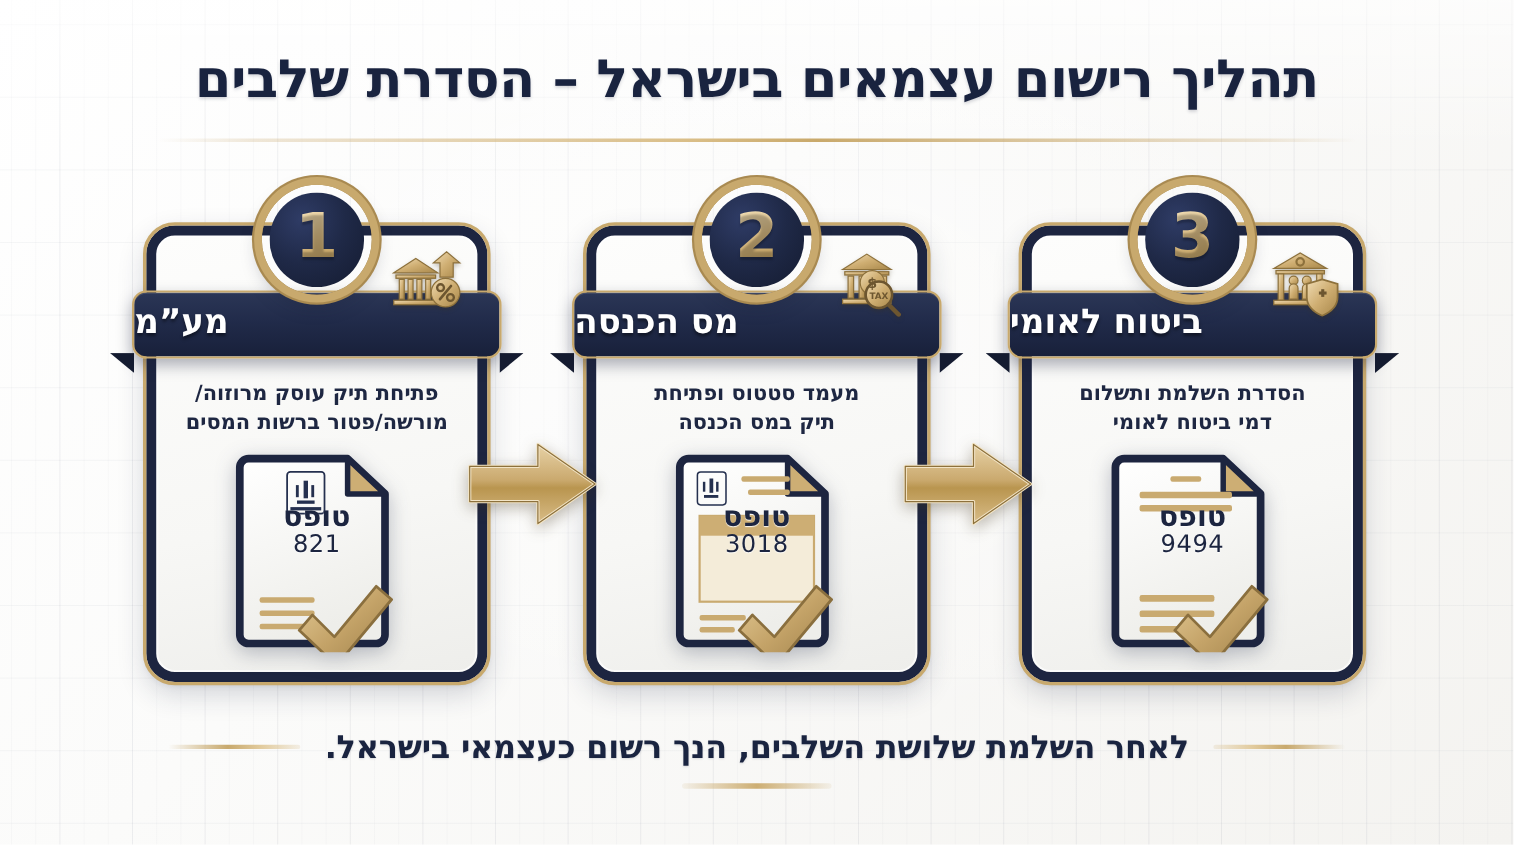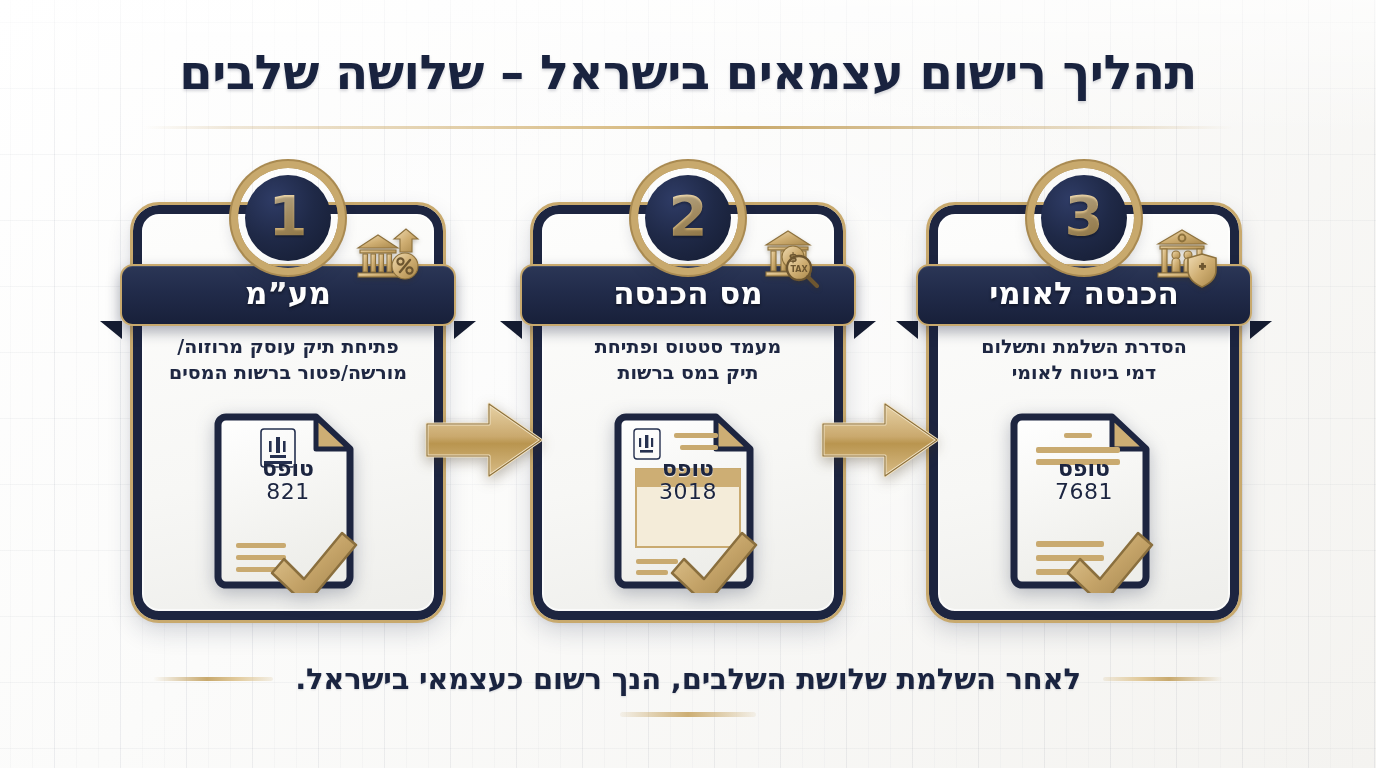--- a/index.html
+++ b/index.html
@@ -165,21 +165,21 @@
     top: 50px;
     left: -22px;
     width: calc(100% + 44px);
     height: 62px;
     background: linear-gradient(180deg, #2b3656 0%, #212b4a 45%, #18203a 100%);
     border-radius: 13px;
     border: 2px solid #c8a96d;
     box-shadow: 0 6px 14px rgba(22,30,55,0.35), inset 0 1px 0 rgba(255,255,255,0.12);
     display: flex;
     align-items: center;
-    justify-content: center;
+    justify-content: flex-start;
     z-index: 5;
   }
   .ribbon-text {
     direction: rtl;
     color: #ffffff;
     font-size: 31px;
     font-weight: 800;
     letter-spacing: 0px;
     text-shadow: 0 2px 3px rgba(0,0,0,0.45);
     line-height: 1;
@@ -205,21 +205,21 @@
     width: 72px;
     height: 62px;
     z-index: 7;
   }
   .corner-icon svg { width: 100%; height: 100%; display: block;
     filter: drop-shadow(0 2px 2px rgba(60,45,20,0.30)); }
 
   
   .sub {
     position: absolute;
-    top: 120px;
+    top: 132px;
     left: 14px;
     right: 14px;
     direction: rtl;
     text-align: center;
     color: #1e2742;
     font-size: 19px;
     font-weight: 600;
     line-height: 1.36;
   }
 
@@ -238,21 +238,21 @@
     position: absolute;
     top: 50px;
     left: 0;
     width: 100%;
     text-align: center;
     direction: rtl;
     pointer-events: none;
   }
   .doc-label .fname {
     display: block;
-    font-size: 22px;
+    font-size: 26px;
     font-weight: 800;
     color: #1c2540;
     line-height: 1.05;
     text-shadow: 0 1px 1px rgba(255,255,255,0.9);
   }
   .doc-label .fnum {
     display: block;
     font-size: 22px;
     font-weight: 400;
     color: #1c2540;
@@ -316,21 +316,21 @@
 </head>
 <body>
 
 <div class="canvas">
 
   <div class="grid-overlay"></div>
   <div class="grid-overlay fine"></div>
   <div class="vignette"></div>
 
   <div class="title-wrap">
-    <div class="main-title">תהליך רישום עצמאים בישראל – שלושה שלבים</div>
+    <div class="main-title">תהליך רישום עצמאים בישראל – הסדרת שלבים</div>
   </div>
   <div class="title-rule"></div>
 
   <div class="cards-row">
 
     <div class="card c1">
 
       <div class="badge">
         <span class="badge-num">1</span>
       </div>
@@ -440,21 +440,21 @@
           </g>
           <text x="41" y="35.5" font-size="13" font-weight="700" fill="#6d5630" text-anchor="middle" font-family="'DejaVu Sans',sans-serif">$</text>
           <text x="47" y="45.5" font-size="8" font-weight="700" fill="#6d5630" text-anchor="middle" font-family="'DejaVu Sans',sans-serif">TAX</text>
           <circle cx="47" cy="42" r="12" fill="none" stroke="#6d5630" stroke-width="2.3"></circle>
           <line x1="56" y1="51" x2="65" y2="60" stroke="#6d5630" stroke-width="4" stroke-linecap="round"></line>
         </svg>
       </div>
 
       <div class="sub">
         <span>מעמד סטטוס ופתיחת</span><br>
-        <span>תיק במס ברשות</span>
+        <span>תיק במס הכנסה</span>
       </div>
 
       <div class="doc">
         <svg viewBox="0 0 152 186">
           <path d="M14 10 h90 l34 32 v128 a8 8 0 0 1 -8 8 h-116 a8 8 0 0 1 -8 -8 v-152 a8 8 0 0 1 8 -8 z" fill="url(#pg)" stroke="#1d2540" stroke-width="7" stroke-linejoin="round"></path>
           <path d="M104 10 l34 32 h-34 z" fill="#cdae74" stroke="#1d2540" stroke-width="5" stroke-linejoin="round"></path>
           <g fill="none" stroke="#25304f" stroke-width="1.4">
             <rect x="22" y="22" width="26" height="30" rx="3"></rect>
           </g>
           <g fill="#25304f">
@@ -484,21 +484,21 @@
 
     <div class="card c3">
 
       <div class="badge">
         <span class="badge-num">3</span>
       </div>
 
       <div class="ribbon">
         <div class="ribbon-tail left"></div>
         <div class="ribbon-tail right"></div>
-        <span class="ribbon-text">הכנסה לאומי</span>
+        <span class="ribbon-text">ביטוח לאומי</span>
       </div>
 
       <div class="corner-icon">
         <svg viewBox="0 0 72 62">
           <g fill="url(#g1)" stroke="#8d713c" stroke-width="1.1">
             <path d="M10 18 L34 4 L58 18 Z"></path>
             <rect x="12" y="20" width="44" height="3"></rect>
             <rect x="14" y="23" width="5" height="24"></rect>
             <rect x="49" y="23" width="5" height="24"></rect>
             <rect x="10" y="47" width="48" height="4"></rect>
@@ -532,21 +532,21 @@
             <rect x="28" y="40" width="84" height="6" rx="2"></rect>
             <rect x="28" y="52" width="84" height="6" rx="2"></rect>
             <rect x="28" y="134" width="68" height="6" rx="2"></rect>
             <rect x="28" y="148" width="68" height="6" rx="2"></rect>
             <rect x="28" y="162" width="40" height="6" rx="2"></rect>
           </g>
           <path d="M72 152 l20 20 l38 -46 l14 12 l-50 60 l-34 -32 z" fill="url(#ck)" stroke="#8a6f3e" stroke-width="2.5" stroke-linejoin="round"></path>
         </svg>
         <div class="doc-label">
           <span class="fname">טופס</span>
-          <span class="fnum">7681</span>
+          <span class="fnum">9494</span>
         </div>
       </div>
     </div>
 
   </div>
 
   <div class="arrow a1">
     <svg viewBox="0 0 120 84">
       <defs>
         <linearGradient id="ag" x1="0" y1="0" x2="0" y2="1">

